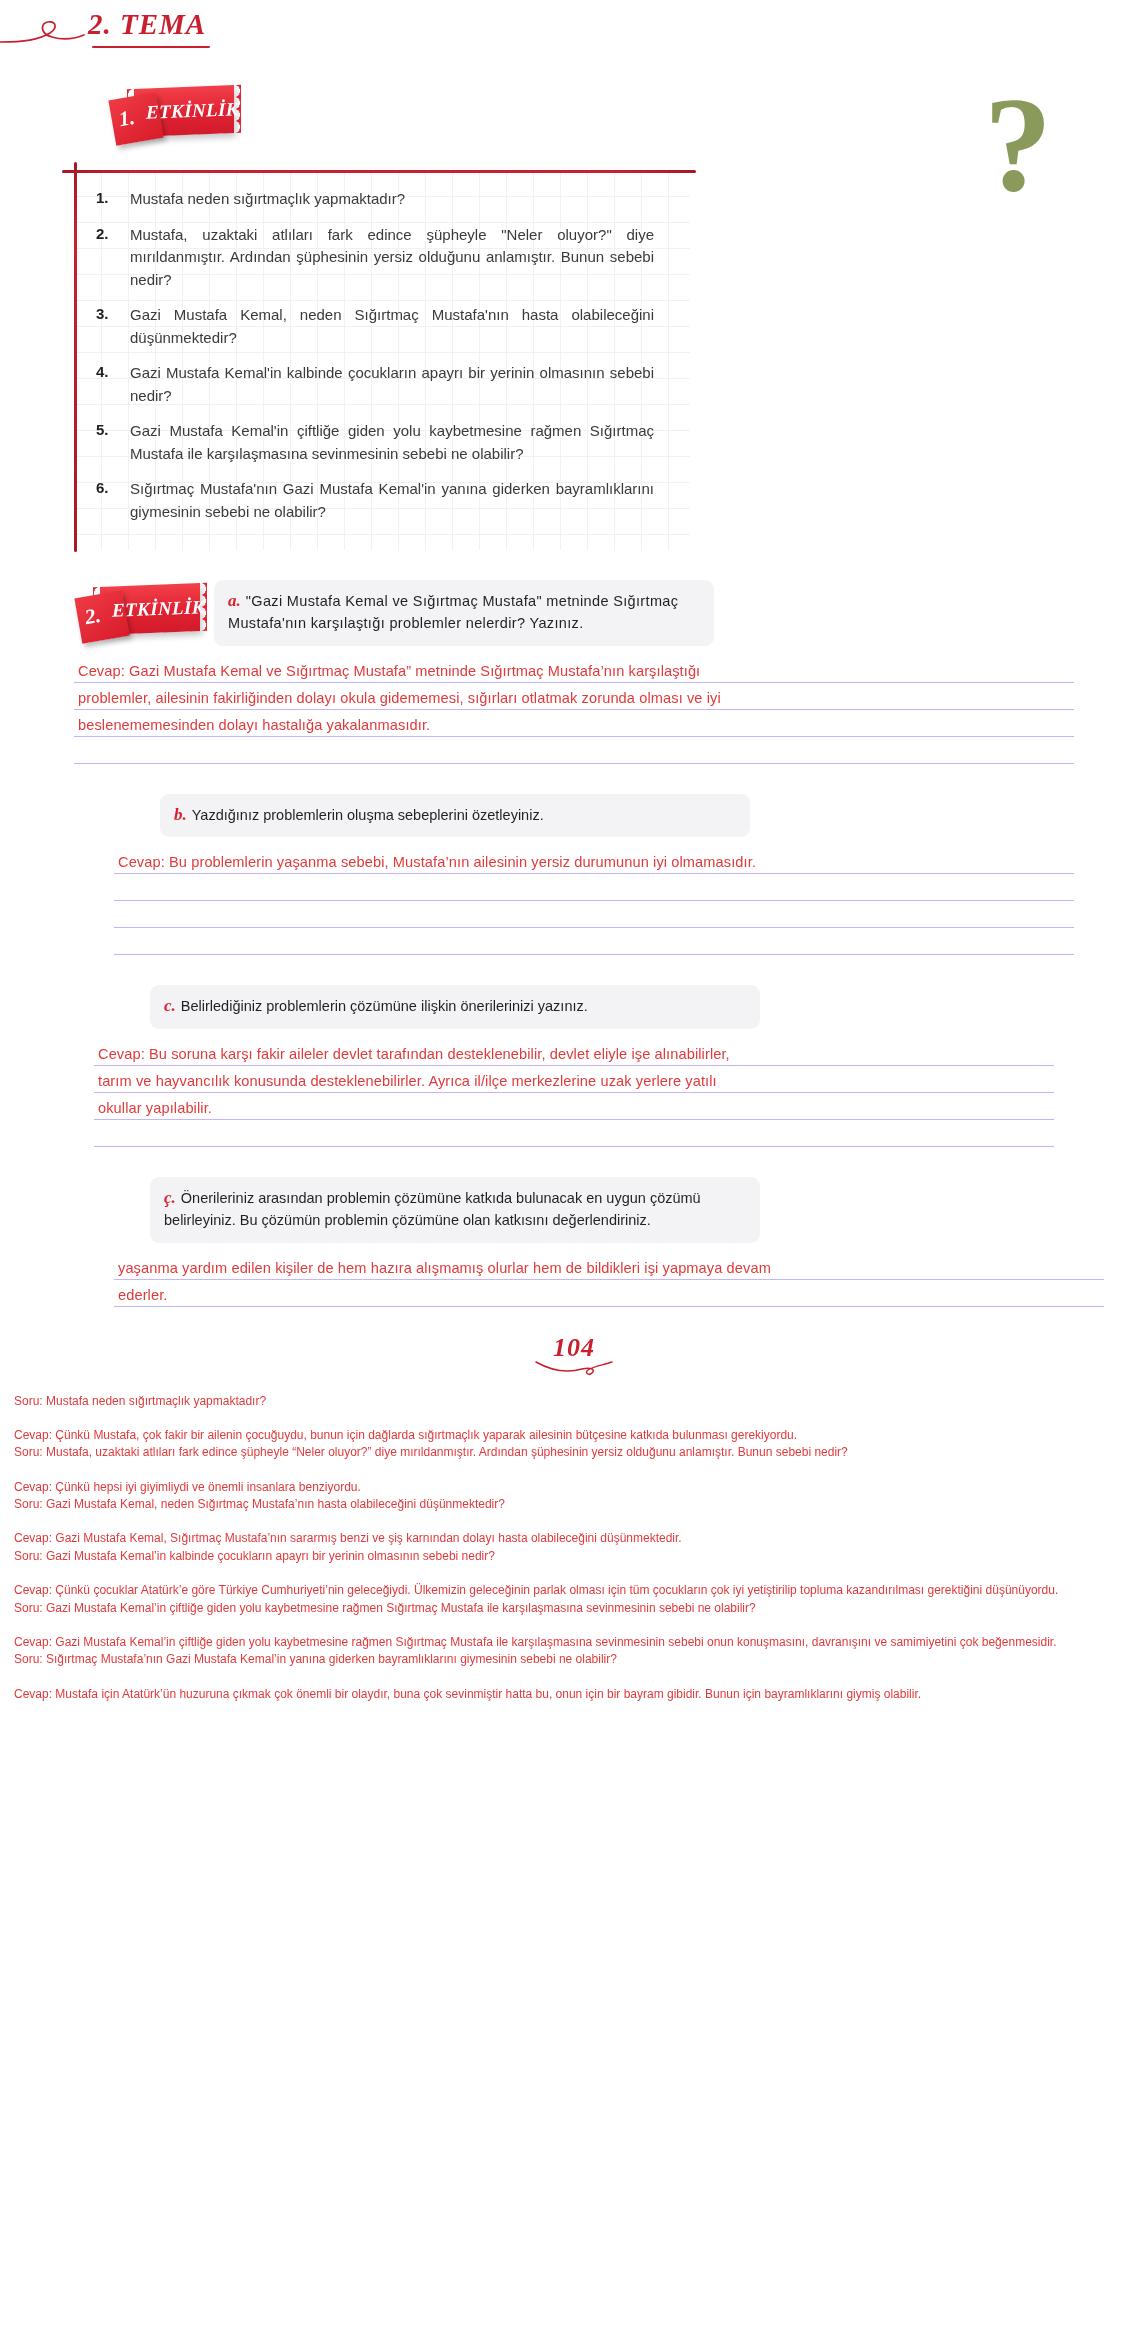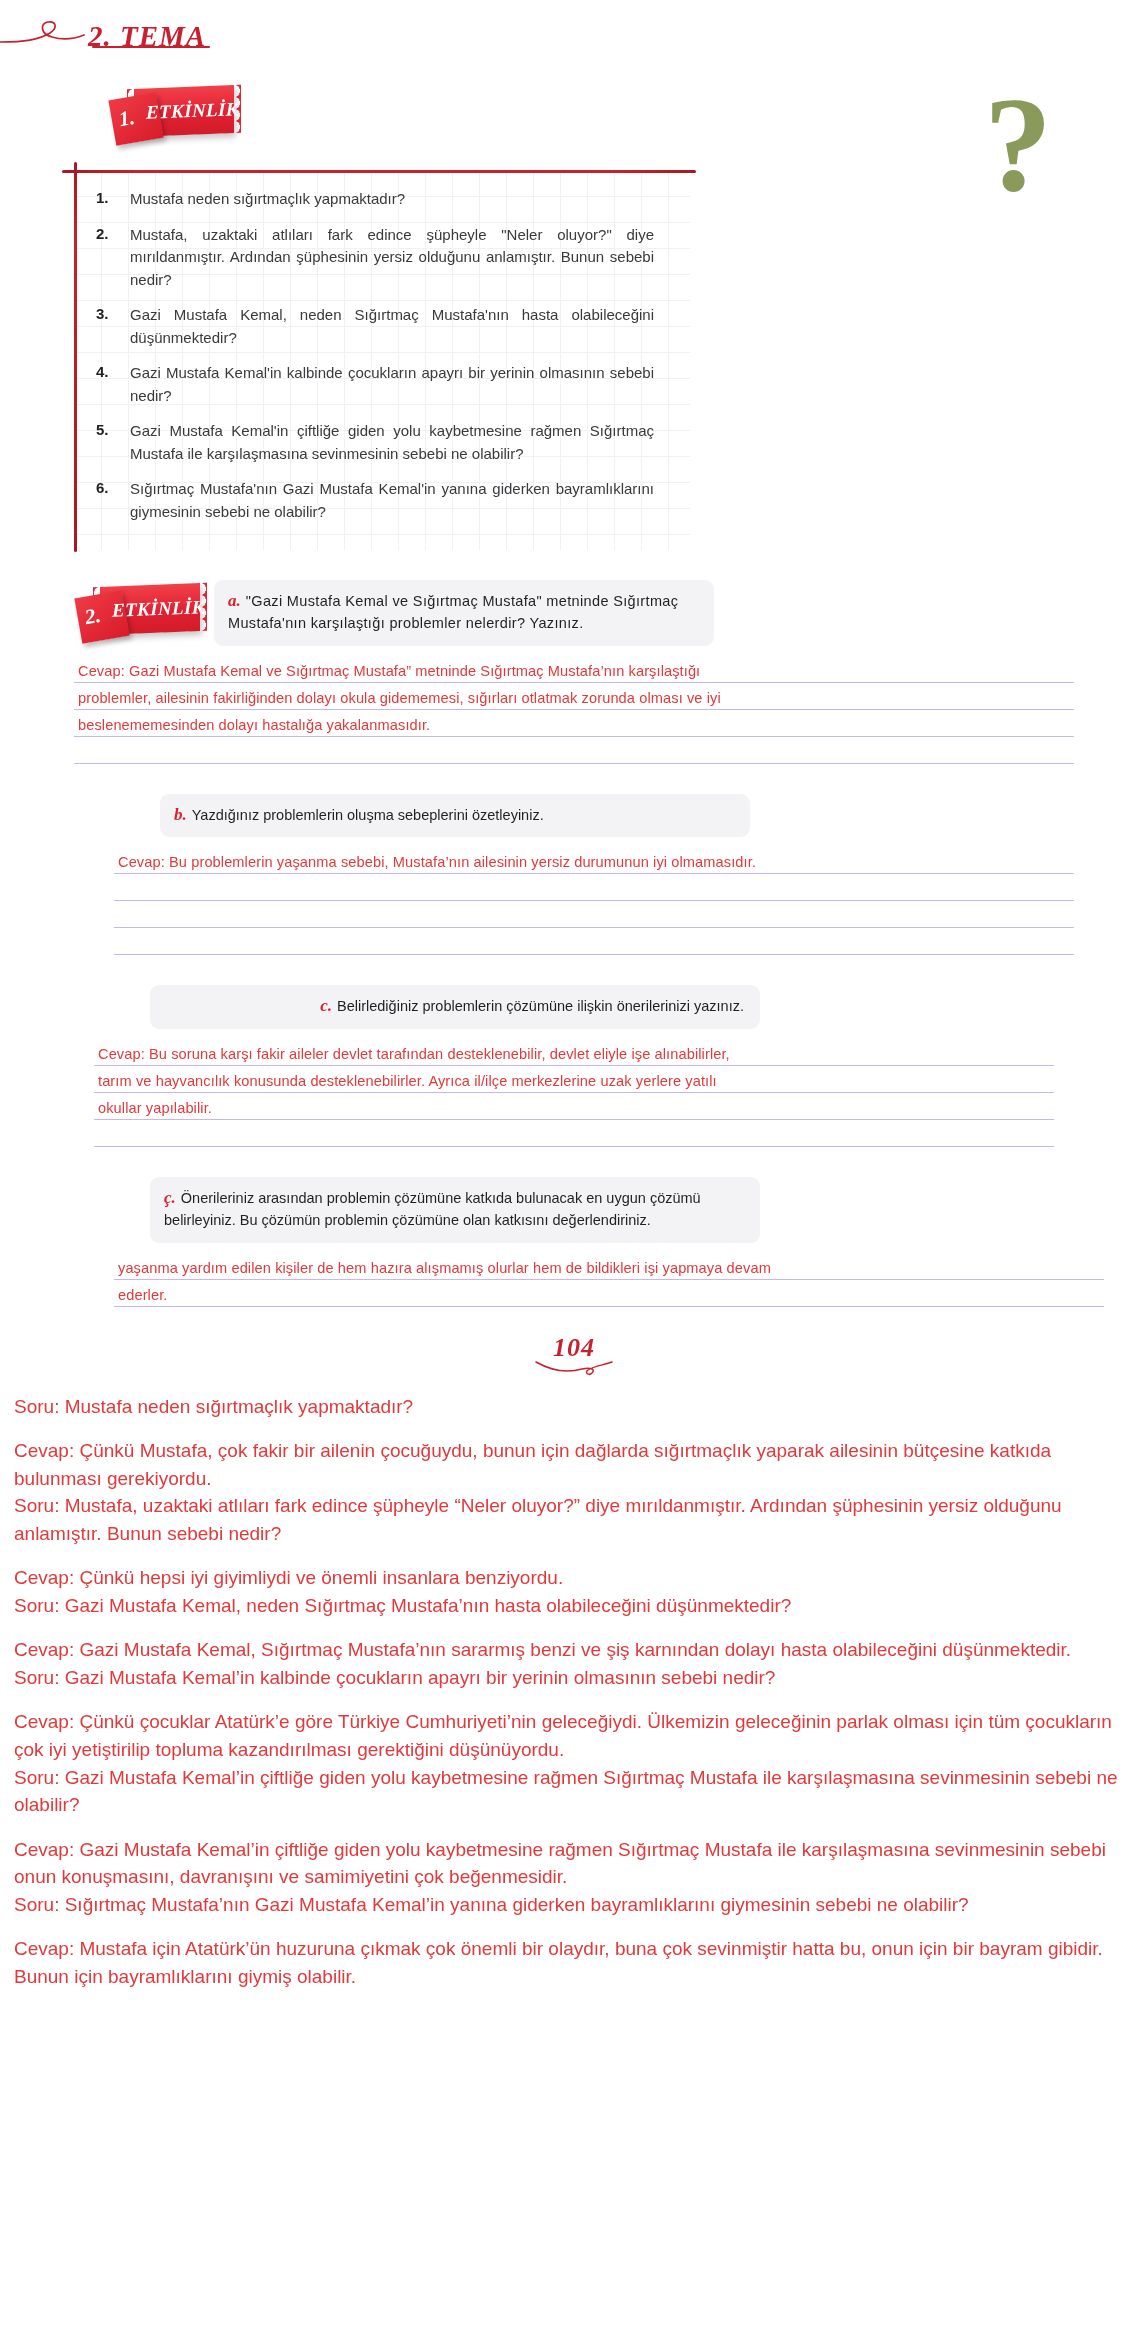--- a/index.html
+++ b/index.html
@@ -23,21 +23,21 @@
     position:relative;
     height:66px;
   }
   .tema-swash{
     position:absolute;
     left:0px; top:16px;
     width:110px; height:36px;
   }
   .tema-title{
     position:absolute;
-    left:88px; top:20px;
+    left:88px; top:8px;
     font-family:"Liberation Serif", serif;
     font-style:italic;
     font-weight:700;
     font-size:29px;
     letter-spacing:1px;
     color:#c8202f;
   }
   .tema-underline{
     position:absolute;
     left:92px; top:46px;
@@ -239,21 +239,21 @@
   }
 
   
   .transcript{
     margin:16px 0 0 0;
     padding:0 14px 30px 14px;
     color:#e03a3c;
   }
   .transcript p{
     margin:0 0 0 0;
-    font-size:19px;
+    font-size:12px;
     line-height:1.45;
     color:#e03a3c;
   }
   .transcript .gap{height:17px;}
 </style>
 </head>
 <body>
 
 <div class="page">
 
@@ -344,21 +344,21 @@
     <div class="answer-block" style="margin-left:40px;width:960px;">
       <div class="ans-line">
           <span>Cevap: Bu problemlerin yaşanma sebebi, Mustafa’nın ailesinin yersiz durumunun iyi olmamasıdır.</span>
         </div>
       <div class="ans-line empty"></div>
       <div class="ans-line empty"></div>
       <div class="ans-line empty"></div>
     </div>
 
     <div class="sub-row" style="margin-left:76px;">
-      <div class="sub-pill" style="width:580px;margin-left:0;text-align:right;">
+      <div class="sub-pill" style="width:580px;margin-left:0;">
         <span class="sub-letter">c.</span><span class="sub-text">Belirlediğiniz problemlerin çözümüne ilişkin önerilerinizi yazınız.</span>
       </div>
     </div>
     <div class="answer-block" style="margin-left:20px;width:960px;">
       <div class="ans-line">
           <span>Cevap: Bu soruna karşı fakir aileler devlet tarafından desteklenebilir, devlet eliyle işe alınabilirler,</span>
         </div>
       <div class="ans-line">
           <span>tarım ve hayvancılık konusunda desteklenebilirler. Ayrıca il/ilçe merkezlerine uzak yerlere yatılı</span>
         </div>

